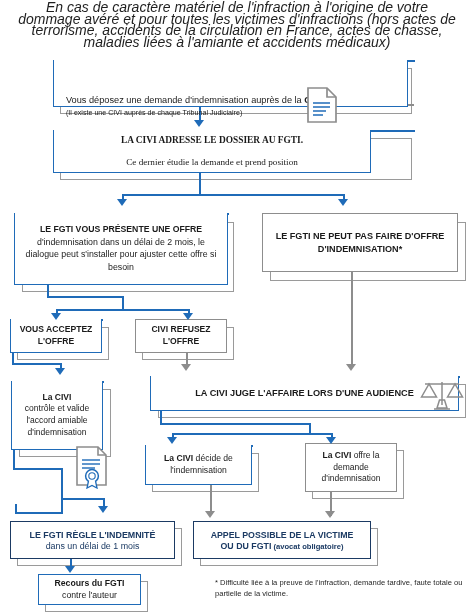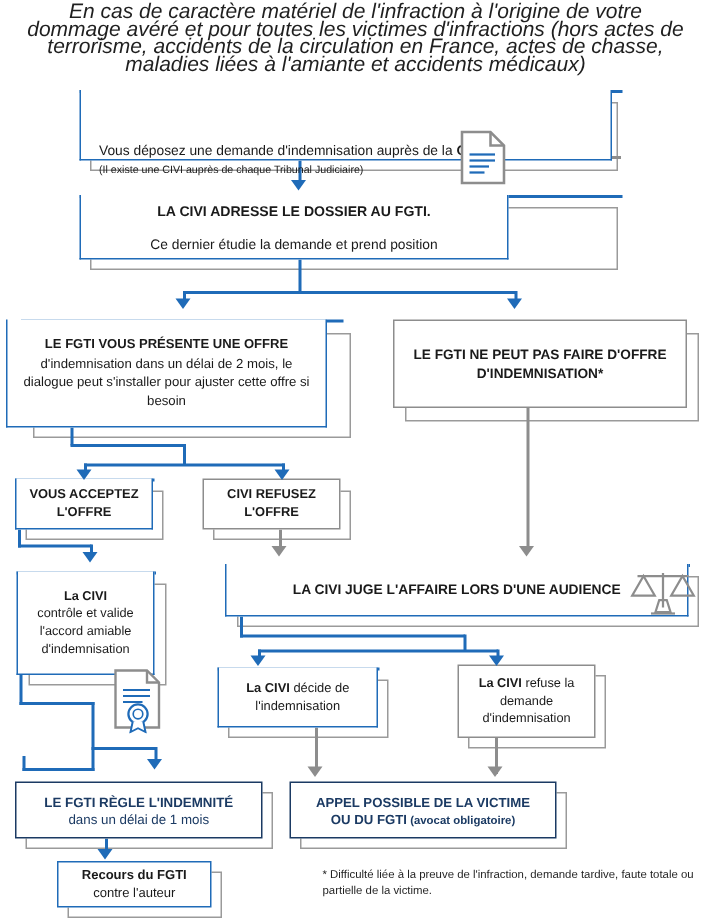--- a/index.html
+++ b/index.html
@@ -84,35 +84,35 @@
       <line x1="7" y1="29" x2="17" y2="29"></line>
     </g>
   </svg>
   <div class="hline c-gray" style="left:336px;top:104px;width:78px;"></div>
 
   <div class="vline c-blue" style="left:199px;top:107px;height:15px;"></div>
   <div class="arrow a-blue" style="left:194px;top:120px;"></div>
 
   <div class="shadow" style="left:60px;top:138px;width:352px;height:42px;"></div>
   <div class="rail r-blue" style="left:53px;top:130px;width:362px;"></div>
-  <div class="node blue" style="left:53px;top:130px;width:286px;height:43px;border-top:none;">
+  <div class="node blue" style="left:53px;top:130px;width:318px;height:43px;border-top:none;font-family:Liberation Serif, serif;">
     <div class="ttl" style="font-size:9.4px;">LA CIVI ADRESSE LE DOSSIER AU FGTI.</div>
     <div style="font-size:9.2px;margin-top:12px;">Ce dernier étudie la demande et prend position</div>
   </div>
 
   <div class="vline c-blue" style="left:199px;top:173px;height:22px;"></div>
   <div class="hline c-blue" style="left:122px;top:194px;width:222px;"></div>
   <div class="vline c-blue" style="left:122px;top:194px;height:8px;"></div>
   <div class="vline c-blue" style="left:343px;top:194px;height:8px;"></div>
   <div class="arrow a-blue" style="left:117px;top:199px;"></div>
   <div class="arrow a-blue" style="left:338px;top:199px;"></div>
 
   <div class="shadow" style="left:22px;top:222px;width:212px;height:70px;"></div>
   <div class="rail r-blue" style="left:14px;top:213px;width:215px;"></div>
-  <div class="node blue" style="left:4px;top:213px;width:214px;height:72px;border-top:none;padding:0 6px;">
+  <div class="node blue" style="left:14px;top:213px;width:214px;height:72px;border-top:none;padding:0 6px;">
     <div class="ttl" style="font-size:8.7px;">LE FGTI VOUS PRÉSENTE UNE OFFRE</div>
     <div style="font-size:8.8px;line-height:12.4px;margin-top:2px;">d'indemnisation dans un délai de 2 mois, le dialogue peut s'installer pour ajuster cette offre si besoin</div>
   </div>
 
   <div class="shadow" style="left:270px;top:222px;width:196px;height:59px;"></div>
   <div class="node gray" style="left:262px;top:213px;width:196px;height:59px;padding:0 6px;">
     <div class="ttl" style="font-size:9.1px;line-height:12.6px;">LE FGTI NE PEUT PAS FAIRE D'OFFRE D'INDEMNISATION*</div>
   </div>
 
   <div class="vline c-blue" style="left:47px;top:285px;height:12px;"></div>
@@ -207,21 +207,21 @@
   <div class="rail r-blue" style="left:145px;top:445px;width:108px;"></div>
   <div class="node blue" style="left:145px;top:445px;width:107px;height:40px;border-top:none;padding:0 3px;">
     <div style="font-size:8.6px;line-height:11.8px;">
       <b>La CIVI</b><span> décide de l'indemnisation</span>
     </div>
   </div>
 
   <div class="shadow" style="left:312px;top:450px;width:92px;height:49px;"></div>
   <div class="node gray" style="left:305px;top:443px;width:92px;height:49px;padding:0 3px;">
     <div style="font-size:8.5px;line-height:11.6px;">
-      <b>La CIVI</b><span> refuse la demande d'indemnisation</span>
+      <b>La CIVI</b><span> offre la demande d'indemnisation</span>
     </div>
   </div>
 
   <div class="vline c-gray" style="left:210px;top:485px;height:30px;"></div>
   <div class="arrow a-gray" style="left:205px;top:511px;"></div>
 
   <div class="vline c-gray" style="left:330px;top:492px;height:24px;"></div>
   <div class="arrow a-gray" style="left:325px;top:511px;"></div>
 
   <div class="shadow" style="left:17px;top:528px;width:165px;height:38px;"></div>

